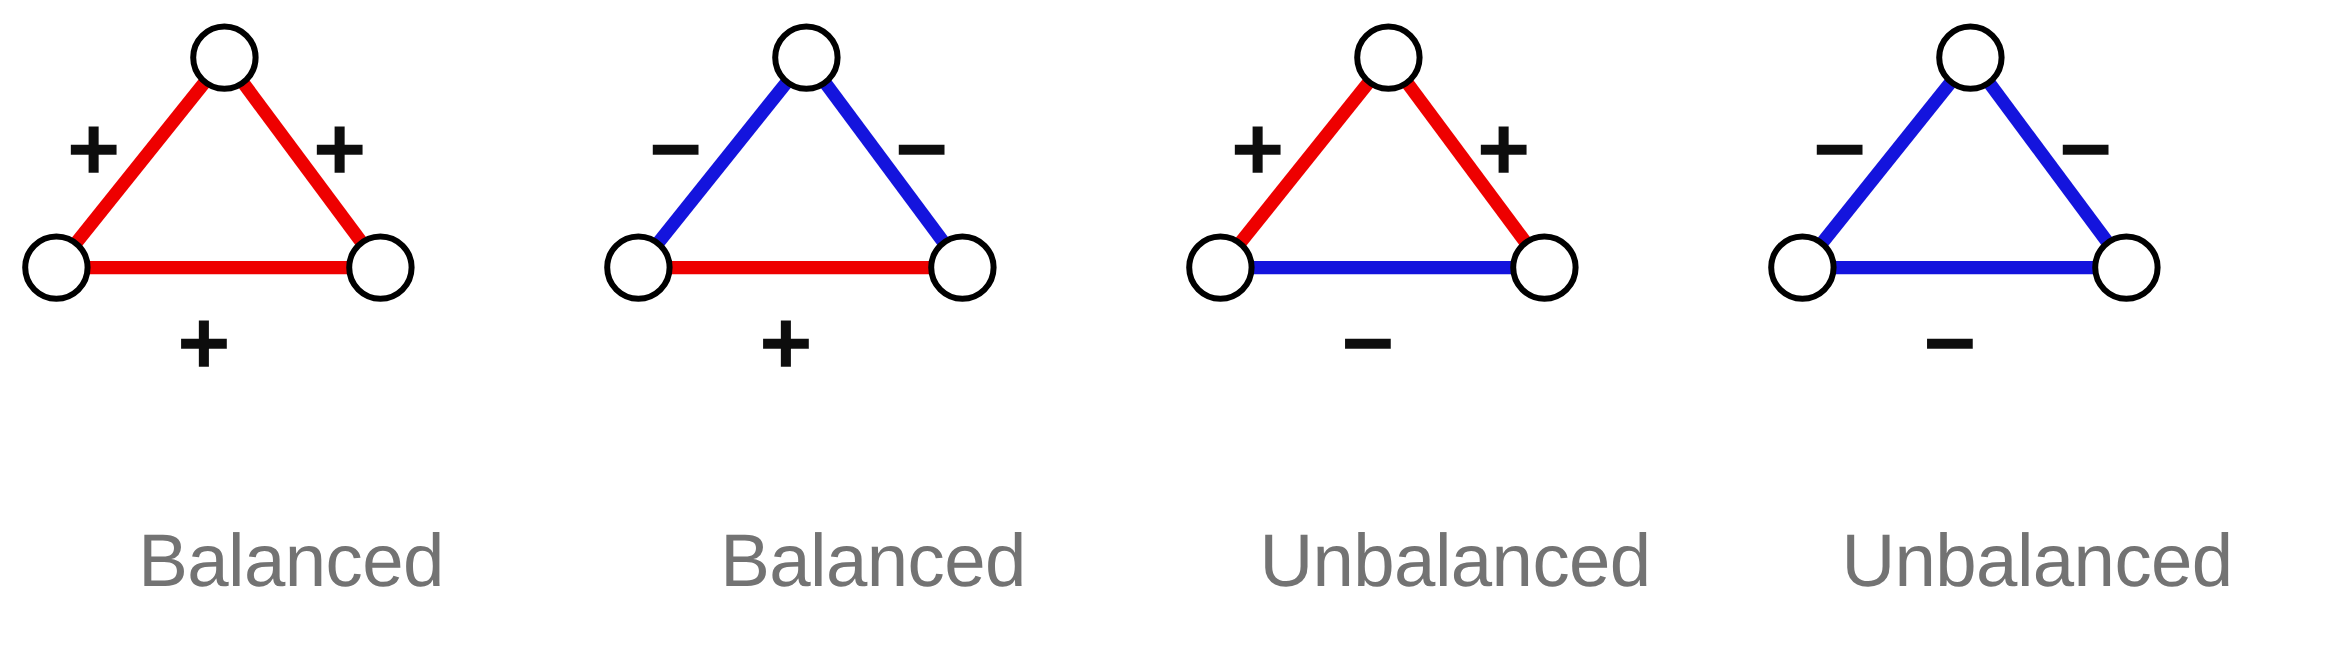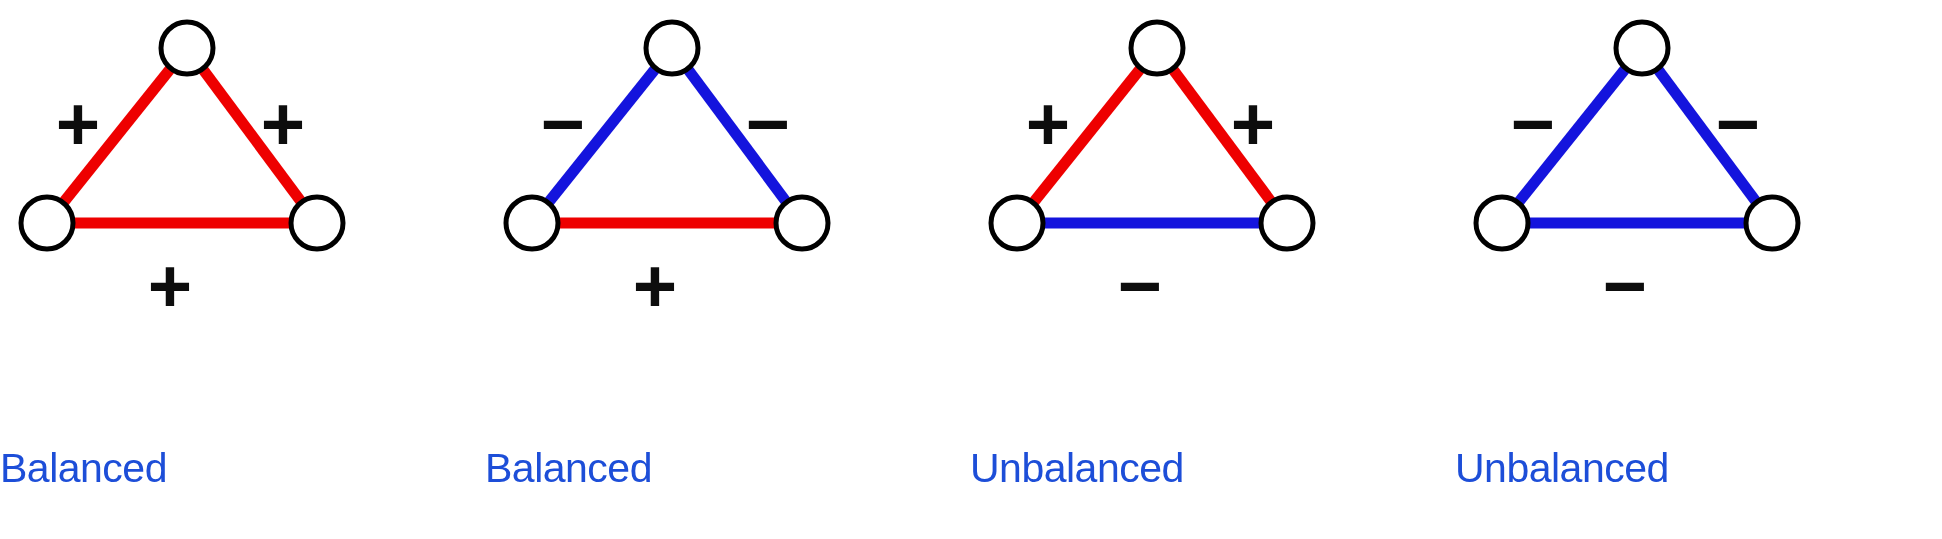--- a/index.html
+++ b/index.html
@@ -39,26 +39,26 @@
     top: 0;
     width: 485px;
     height: 430px;
     display: block;
   }
   .panel-caption {
     position: absolute;
     left: 0;
     top: 432px;
     width: 485px;
-    text-align: left;
+    text-align: center;
     font-family: "Liberation Sans", sans-serif;
-    font-size: 41px;
+    font-size: 62px;
     line-height: 72px;
     font-weight: 400;
-    color: #1d4ed8;
+    color: #737373;
     letter-spacing: -0.5px;
     white-space: nowrap;
   }
   
   .sign-text {
     font-family: "Liberation Sans", sans-serif;
     font-size: 76px;
     font-weight: 700;
     fill: #0d0d0d;
   }

